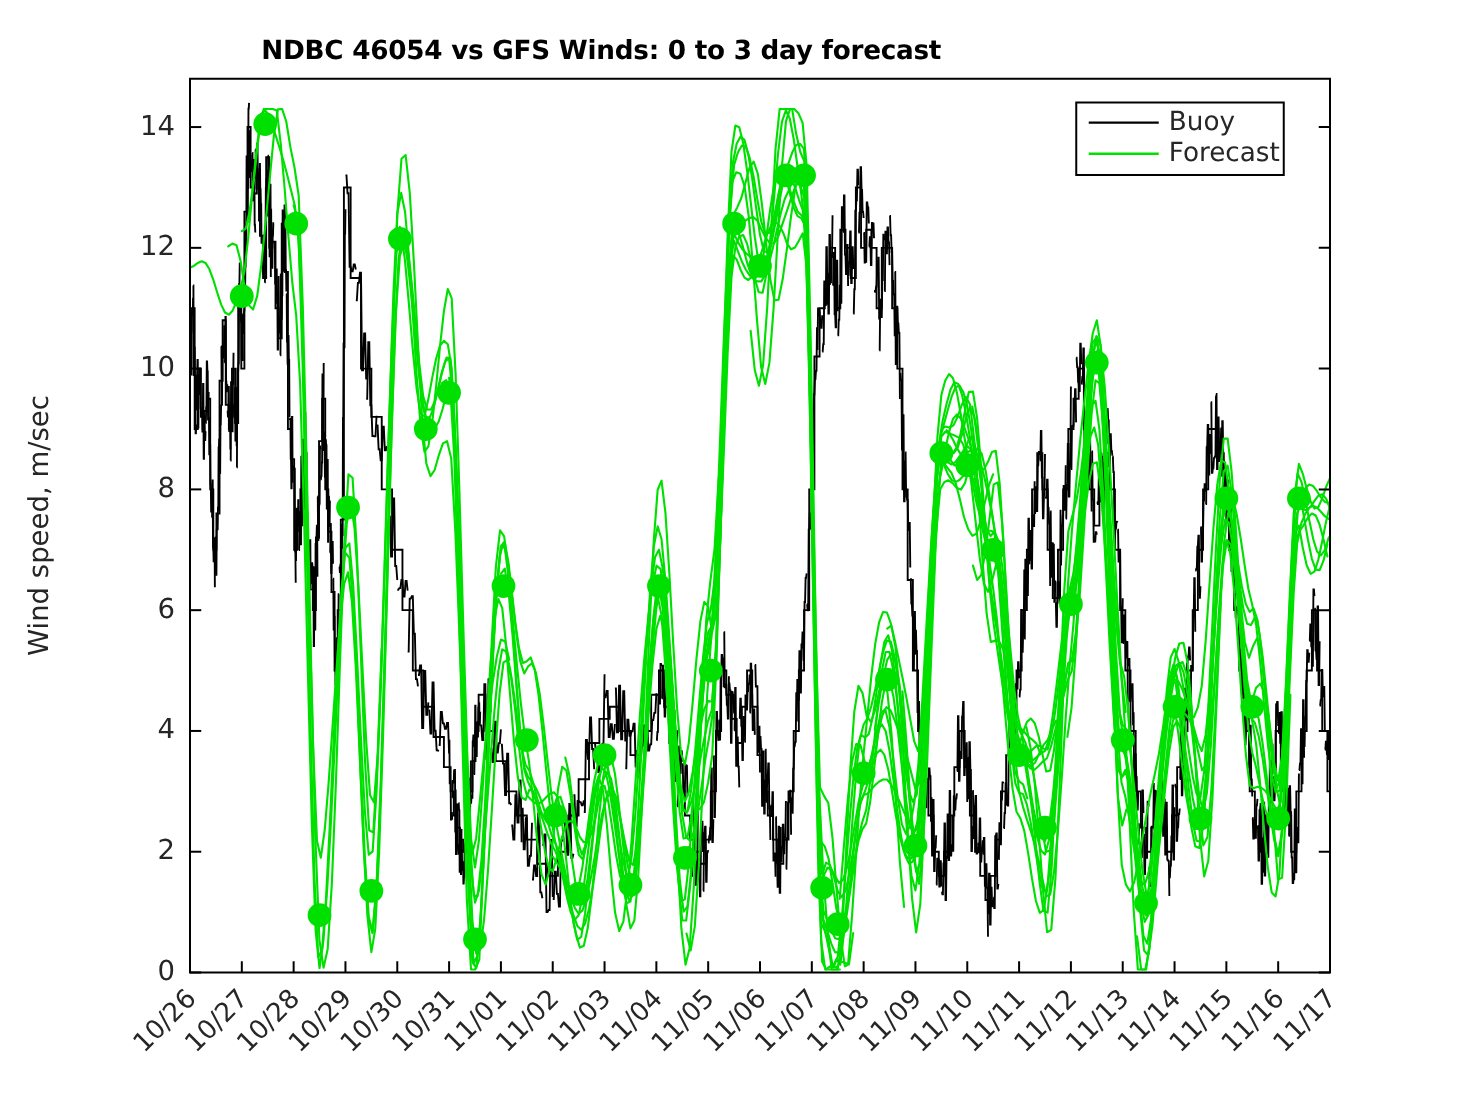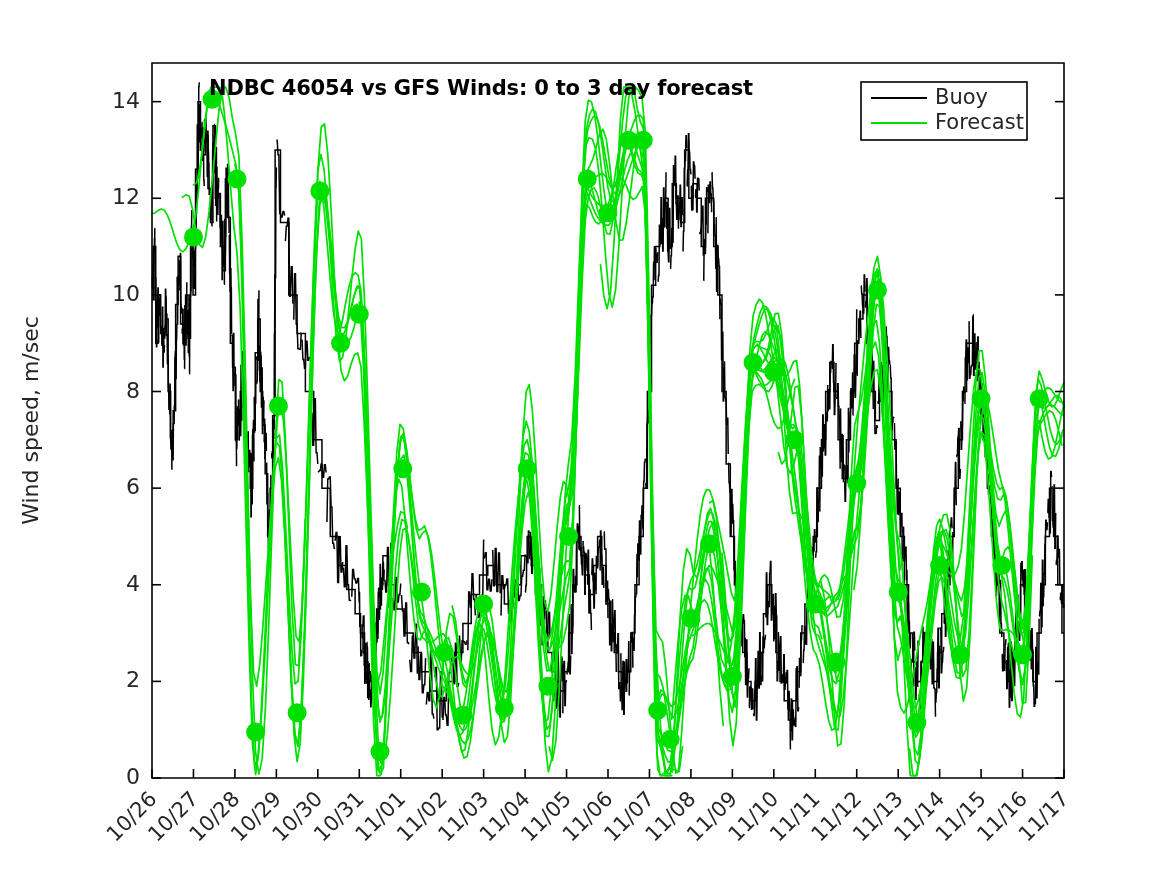--- a/index.html
+++ b/index.html
@@ -2,21 +2,20 @@
 <html><head>
 <meta charset="utf-8">
 <style>
   html,body{margin:0;padding:0;background:#ffffff;}
   body{width:1167px;height:875px;overflow:hidden;font-family:"DejaVu Sans","Liberation Sans",sans-serif;}
   #figure{position:relative;width:1167px;height:875px;background:#ffffff;}
   #chart-title{
     position:absolute;left:0;top:28px;width:962px;text-align:center;
     font-size:21px;font-weight:bold;color:#000;letter-spacing:-0.2px;
     font-family:"DejaVu Sans","Liberation Sans",sans-serif;
-    margin-top:48px;
   }
   svg{display:block;}
   .axis-line{stroke:#000;stroke-width:1.6;fill:none;}
   .tick{stroke:#000;stroke-width:1.6;}
   .ytick-label{font-size:22px;fill:#262626;text-anchor:end;dominant-baseline:middle;
     font-family:"DejaVu Sans","Liberation Sans",sans-serif;}
   .xtick-label{font-size:21px;fill:#262626;text-anchor:end;
     font-family:"DejaVu Sans","Liberation Sans",sans-serif;}
   .ylabel{font-size:22px;fill:#262626;text-anchor:middle;
     font-family:"DejaVu Sans","Liberation Sans",sans-serif;}

